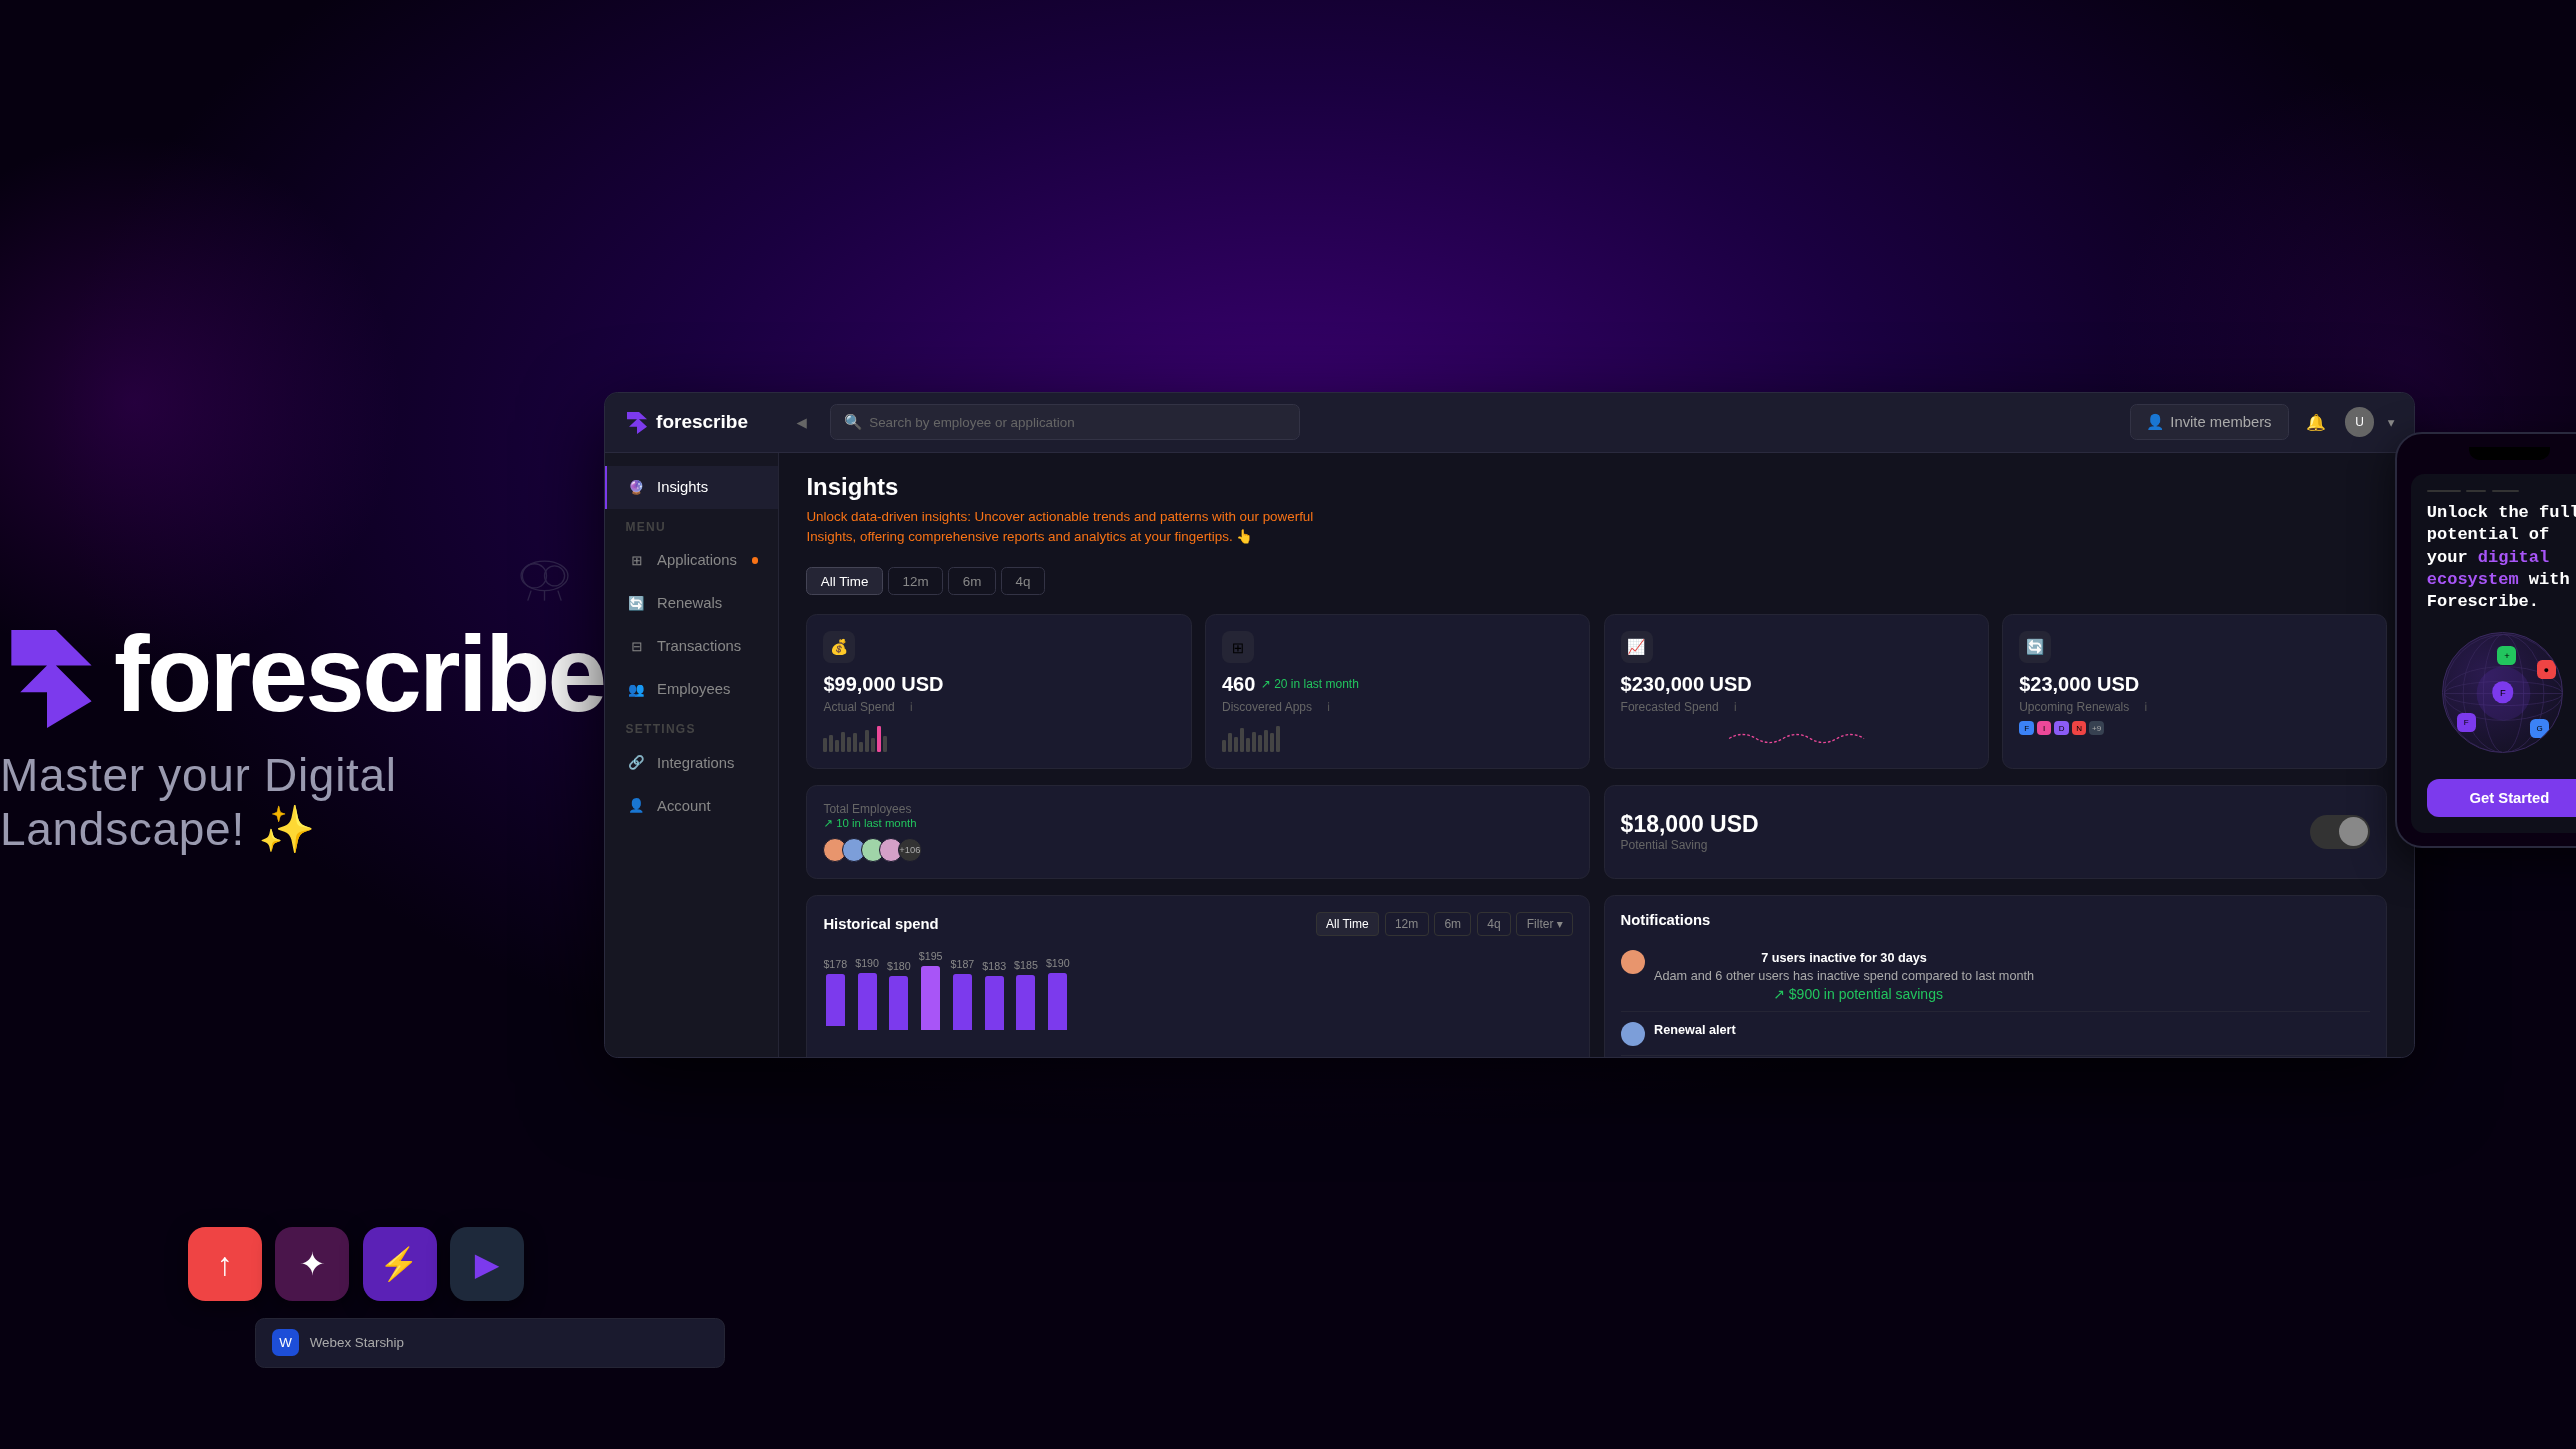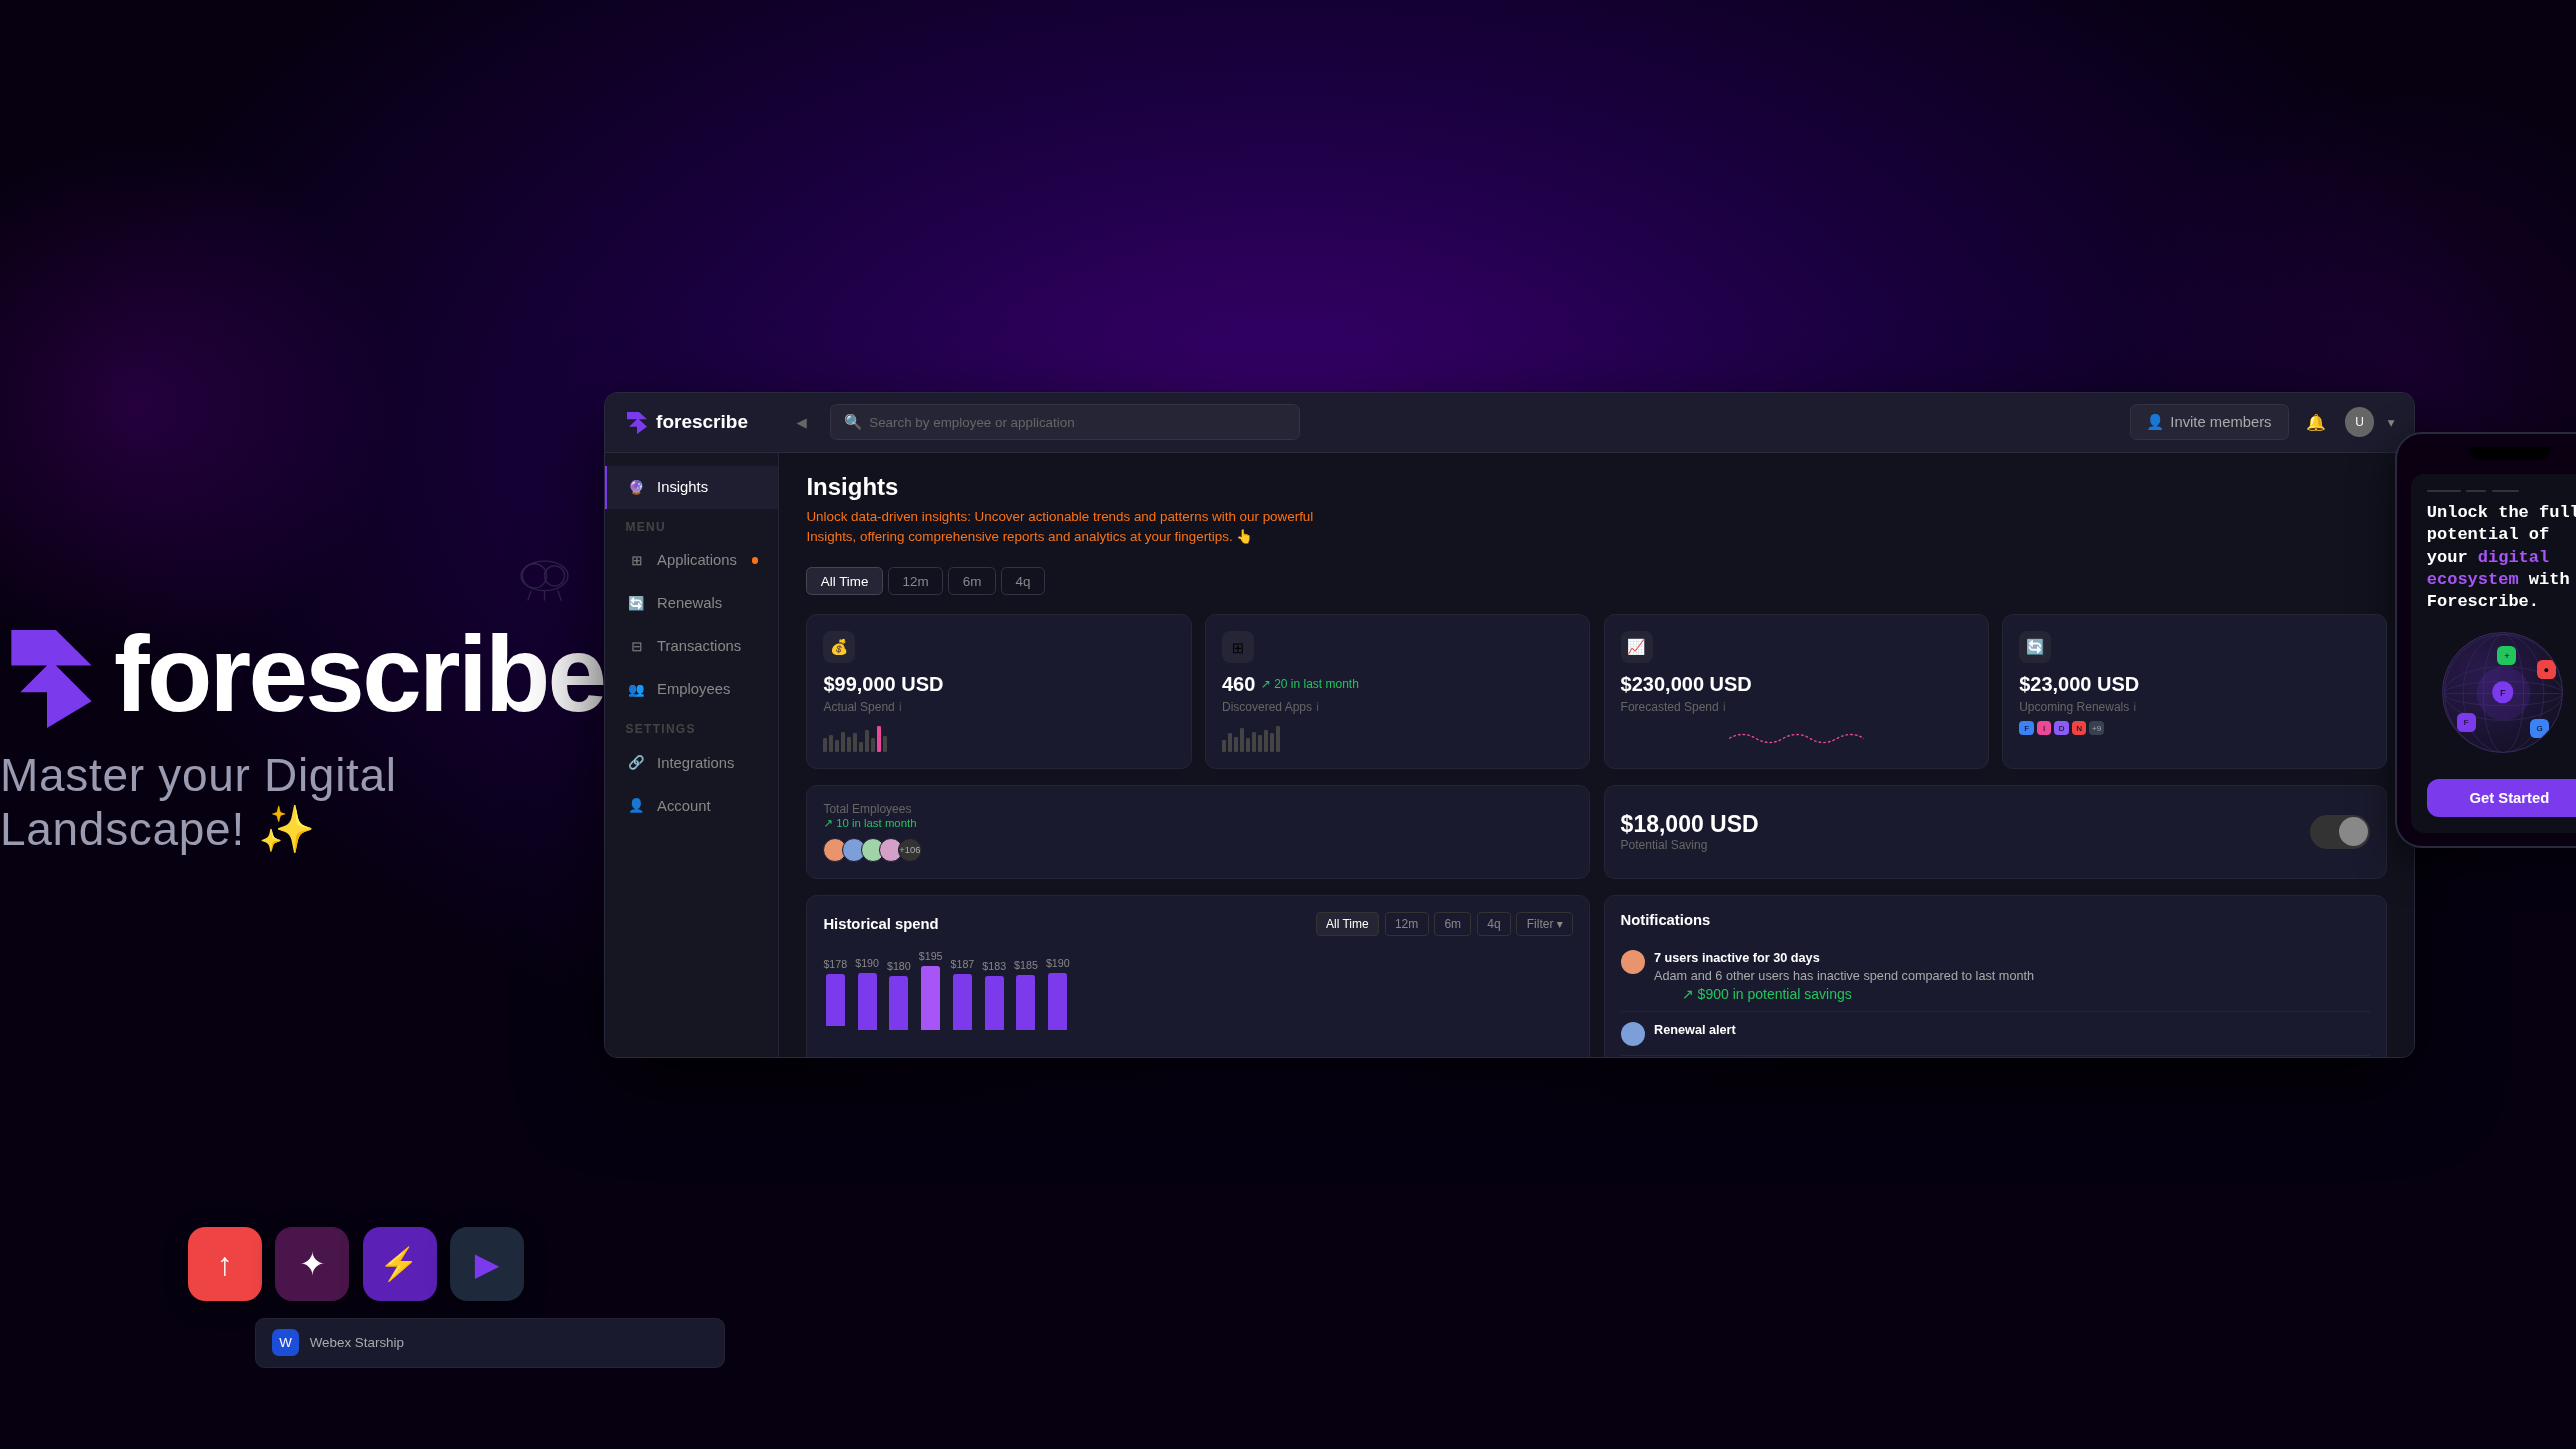--- a/index.html
+++ b/index.html
@@ -359,21 +359,21 @@
       display: flex;
       align-items: center;
       gap: 5.4px;
     }
 
     .stat-label {
       font-size: 12px;
       color: #666;
       display: flex;
       align-items: center;
-      gap: 4px;
+      gap: 15px;
     }
 
     .mini-chart {
       margin-top: 9.4px;
       height: 27px;
       display: flex;
       align-items: flex-end;
       gap: 2px;
     }
 
@@ -568,20 +568,21 @@
       border: 0.7px solid #252535;
       border-radius: 10.7px;
       padding: 16px;
     }
 
     .notif-item {
       display: flex;
       gap: 9.4px;
       padding: 9.4px 0;
       border-bottom: 0.7px solid #252535;
+      text-align: center;
     }
 
     .notif-avatar {
       width: 24px;
       height: 24px;
       border-radius: 50%;
       background: #555;
       flex-shrink: 0;
     }
 

